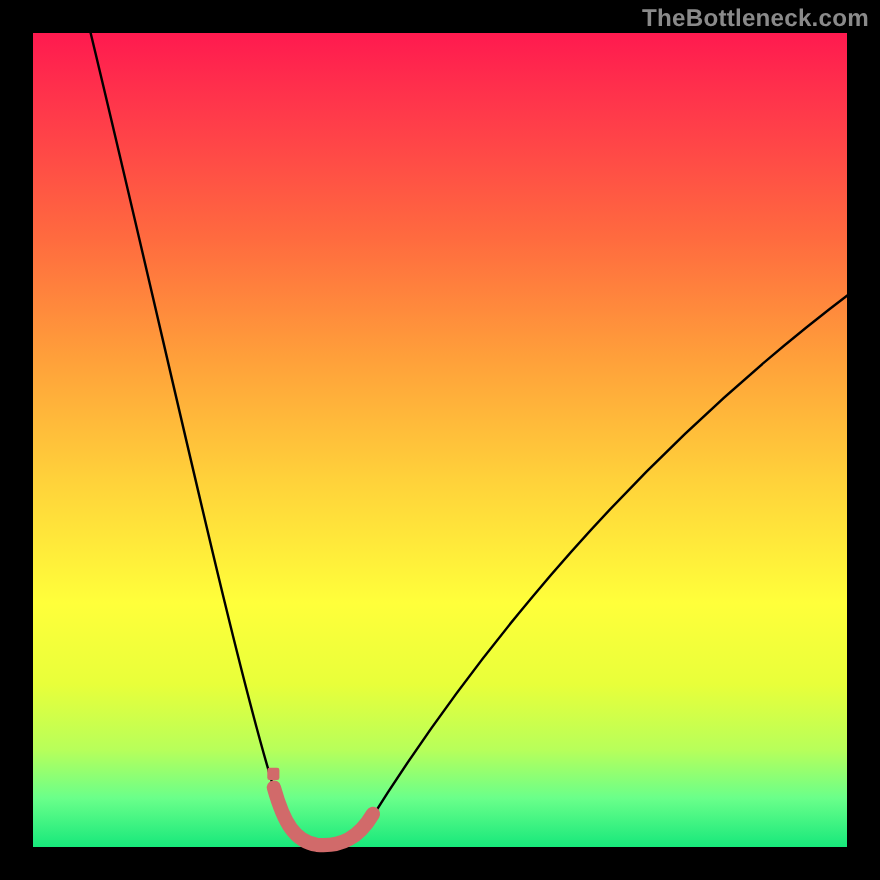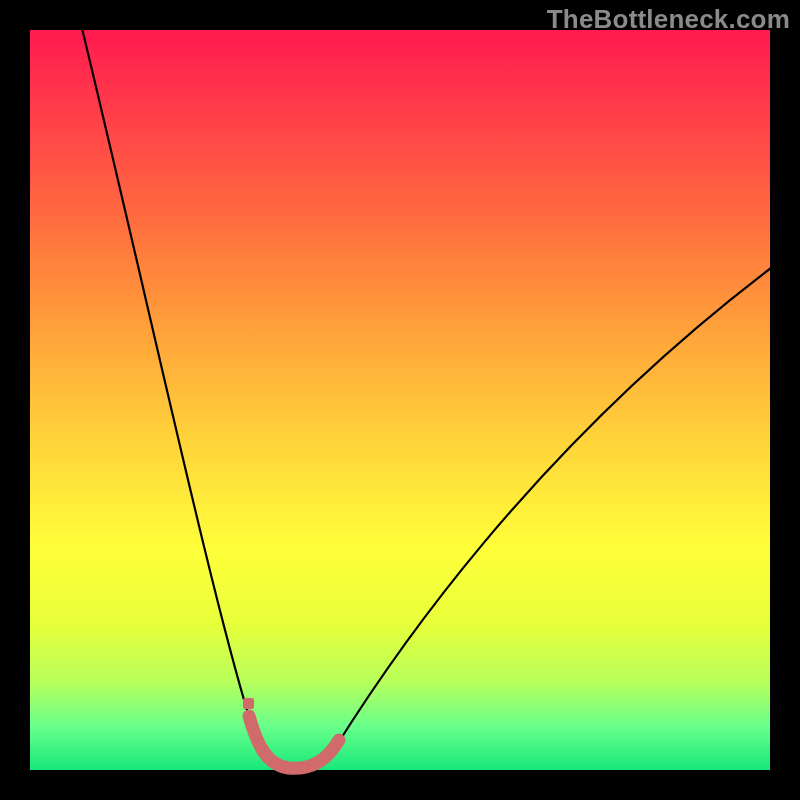--- a/index.html
+++ b/index.html
@@ -27,21 +27,21 @@
       #e8ff3a 80%,
       #b8ff5a 88%,
       #6aff8a 94%,
       #17e87b 100%);
   }
   .watermark {
     position: absolute;
     top: 4px;
     right: 10px;
     color: #8a8a8a;
-    font-size: 26px;
+    font-size: 22px;
     font-weight: 600;
     letter-spacing: 0.2px;
     user-select: none;
   }
   svg.curve {
     position: absolute;
     left: 0;
     top: 0;
     width: 740px;
     height: 740px;

